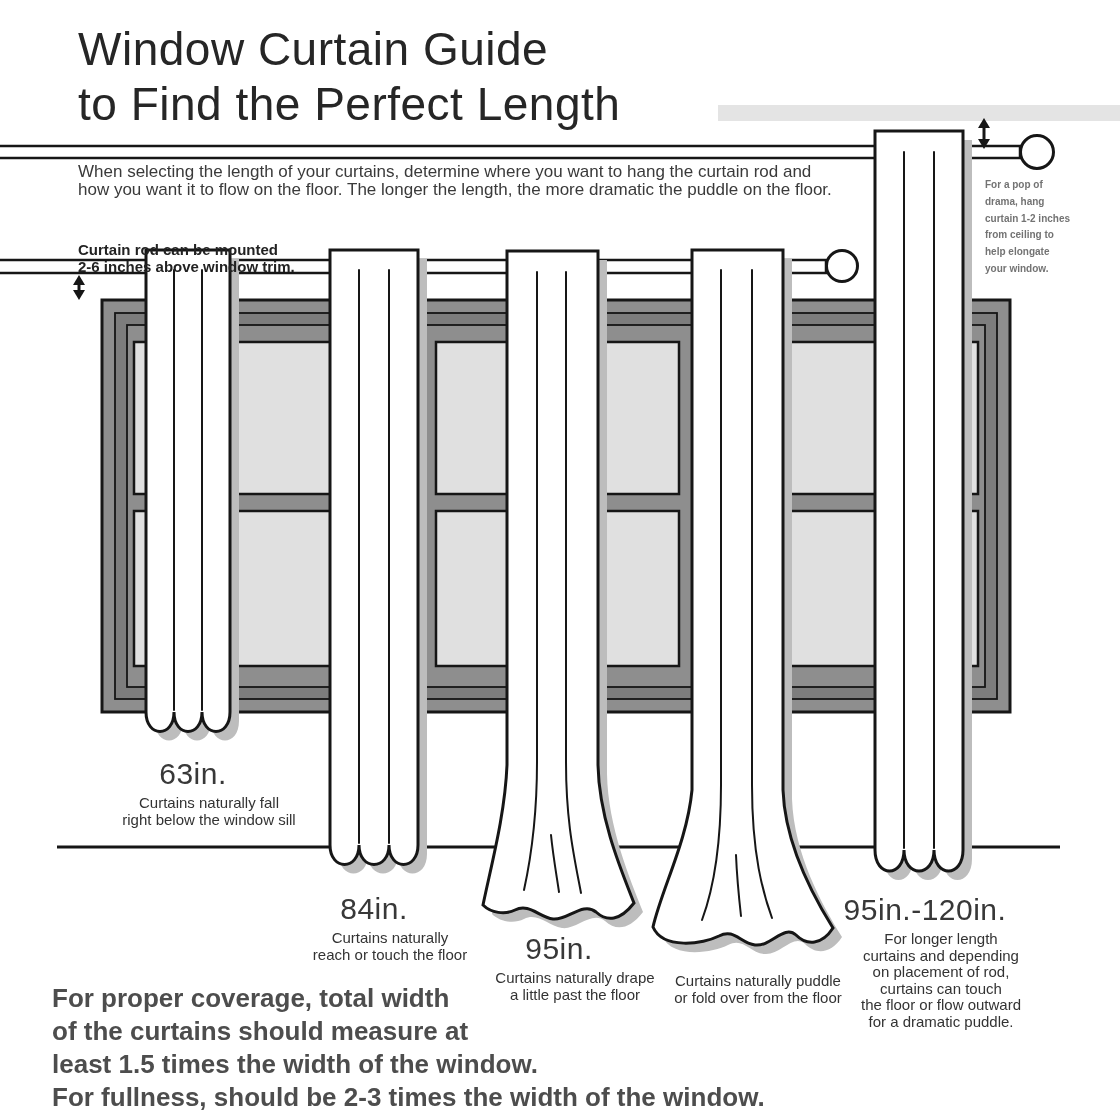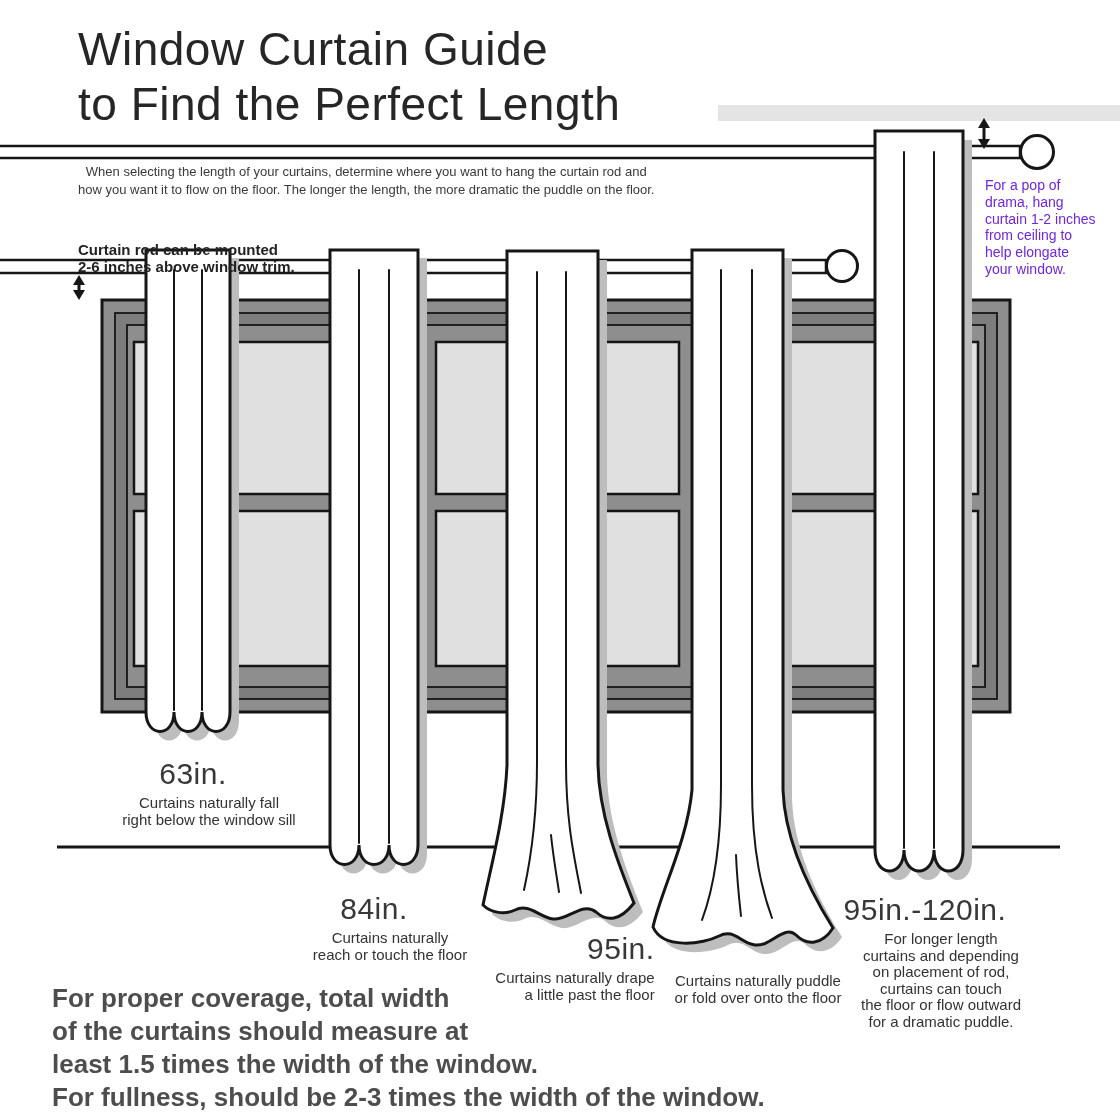--- a/index.html
+++ b/index.html
@@ -3,29 +3,29 @@
 <meta charset="utf-8">
 <style>
   html,body{margin:0;padding:0;background:#fff;}
   .canvas{
     position:relative;width:1120px;height:1120px;background:#ffffff;overflow:hidden;
     font-family:"Liberation Sans",sans-serif;color:#2b2b2b;
   }
   .canvas svg{position:absolute;left:0;top:0;}
   .txt{position:absolute;white-space:pre-line;}
   .title{left:78px;top:22px;font-size:46px;line-height:55px;font-weight:400;letter-spacing:.5px;color:#262626;}
-  .intro{left:78px;top:163px;font-size:13px;line-height:17.5px;font-weight:400;color:#3a3a3a;text-align:center;}
+  .intro{left:78px;top:163px;font-size:17px;line-height:17.5px;font-weight:400;color:#3a3a3a;}
   .rod-note{left:78px;top:210px;font-size:15px;line-height:17px;font-weight:700;color:#222;margin-top:31px;}
-  .drama-note{left:985px;top:177px;font-size:14px;line-height:16.8px;font-weight:400;color:#6d28d9;}
+  .drama-note{left:985px;top:177px;font-size:10px;line-height:16.8px;font-weight:700;color:#737373;}
   .len{position:absolute;text-align:center;transform:translateX(-50%);}
   .len .num{font-size:30px;font-weight:400;letter-spacing:.5px;color:#383838;}
   .len .desc{margin-top:4px;font-size:15px;line-height:16.5px;font-weight:400;color:#333;white-space:pre-line;margin-left:32px;}
   .l63{left:193px;top:757px;text-align:center;}
   .l84{left:374px;top:892px;}
-  .l95{left:559px;top:932px;text-align:right;}
+  .l95{left:559px;top:932px;}
   .l108{left:742px;top:969px;}
   .l95120{left:925px;top:893px;}
   .footer{left:52px;top:982px;font-size:26px;line-height:33px;font-weight:600;color:#4d4d4d;}
 </style>
 </head>
 <body>
 
 <div class="canvas">
 
   <svg width="1120" height="1120" viewBox="0 0 1120 1120">
@@ -124,21 +124,21 @@
     <div class="desc">Curtains naturally
 reach or touch the floor</div>
   </div>
   <div class="len l95">
     <div class="num">95in.</div>
     <div class="desc">Curtains naturally drape
 a little past the floor</div>
   </div>
   <div class="len l108">
     <div class="desc">Curtains naturally puddle
-or fold over onto the floor</div>
+or fold over from the floor</div>
   </div>
   <div class="len l95120">
     <div class="num">95in.-120in.</div>
     <div class="desc">For longer length
 curtains and depending
 on placement of rod,
 curtains can touch
 the floor or flow outward
 for a dramatic puddle.</div>
   </div>

